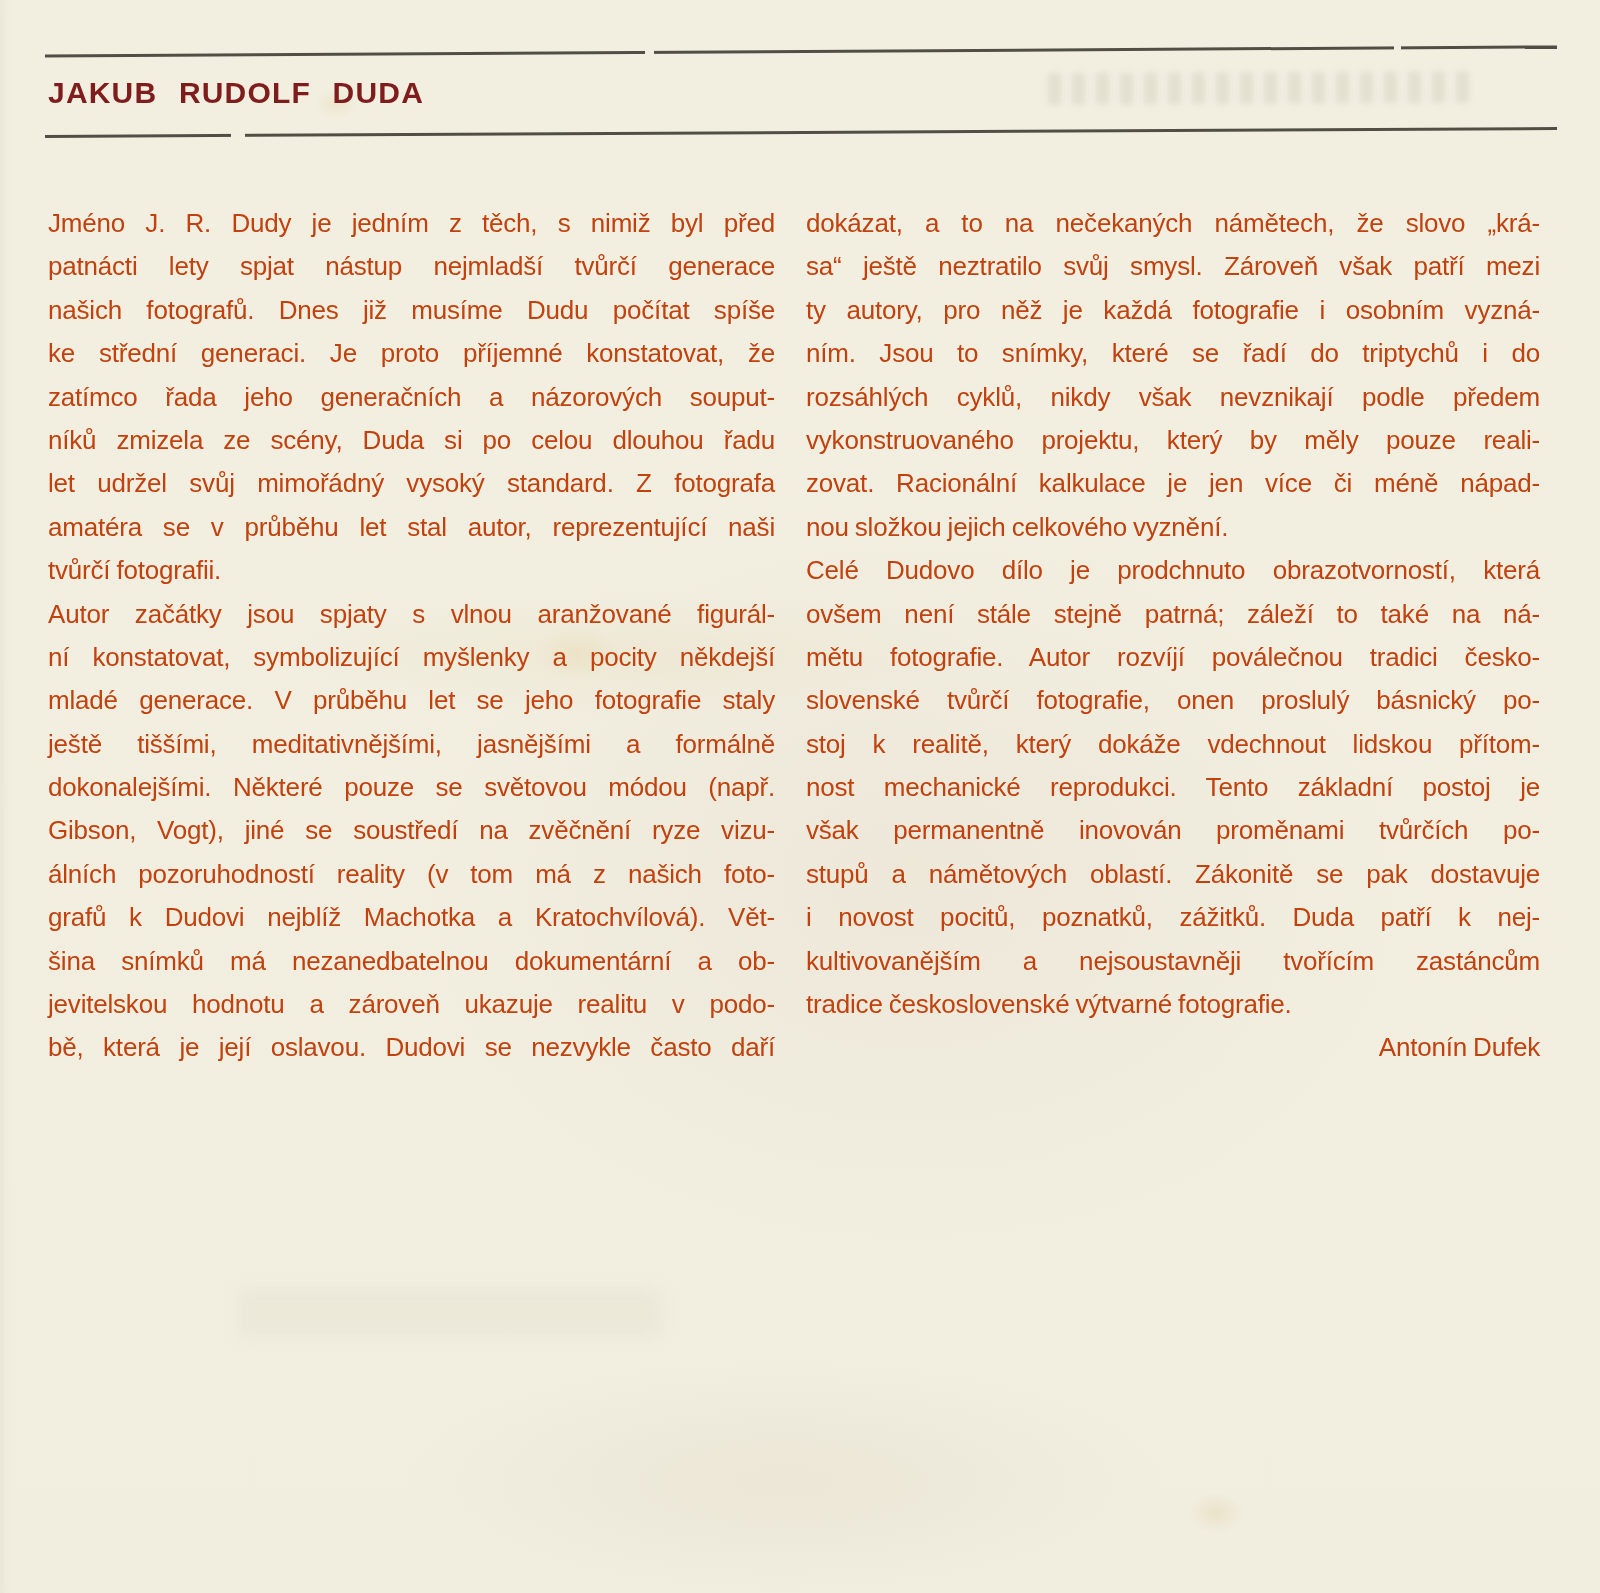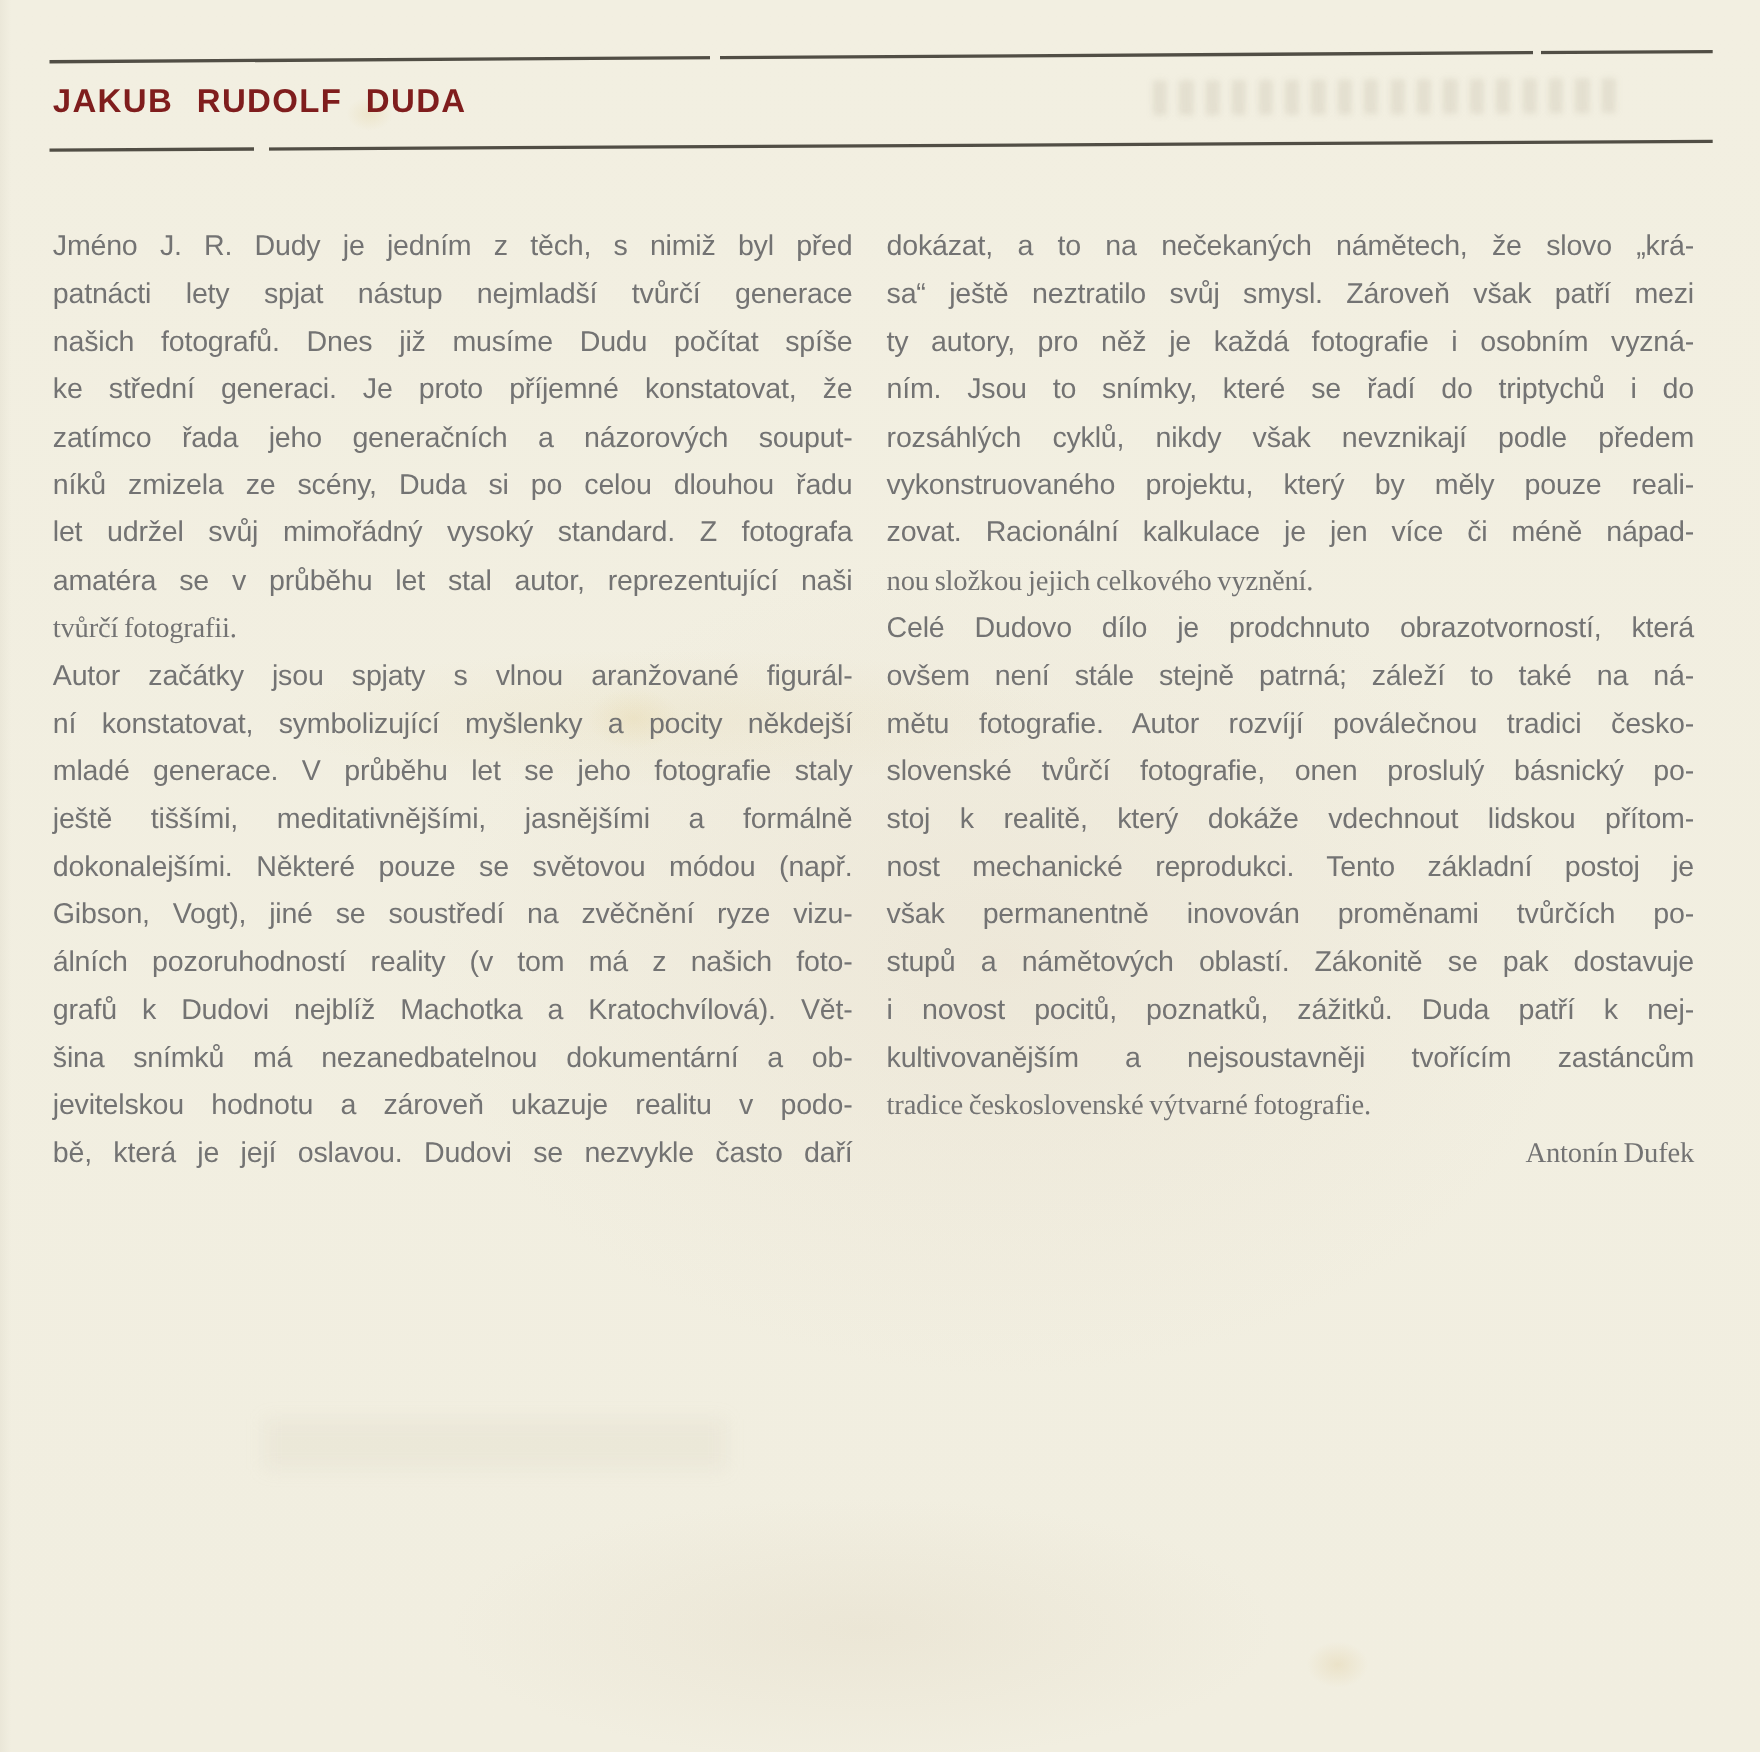--- a/index.html
+++ b/index.html
@@ -78,38 +78,37 @@
     top: 76px;
     font-size: 30px;
     font-weight: 700;
     letter-spacing: 1.2px;
     word-spacing: 12px;
     color: #7f1d1d;
   }
   .column {
     position: absolute;
     top: 202px;
-    color: #737373;
+    color: #c2410c;
     font-size: 26px;
     letter-spacing: -0.2px;
     word-spacing: -1px;
   }
   .column-left  { left: 48px;  width: 727px; }
   .column-right { left: 806px; width: 734px; }
   .line {
     height: 43.4px;
     line-height: 43.4px;
     text-align: justify;
     text-align-last: justify;
     white-space: normal;
     overflow: visible;
   }
   .line.para-end {
     text-align-last: left;
-    font-family: Liberation Serif, serif;
   }
   .line.signature {
     text-align: right;
     text-align-last: right;
   }
 </style>
 </head>
 <body>
 
 <div class="paper"></div>

